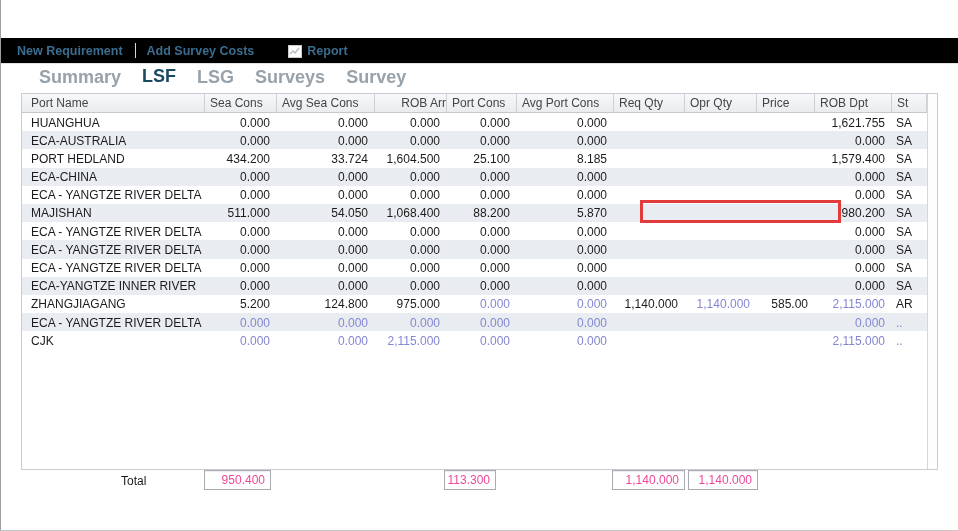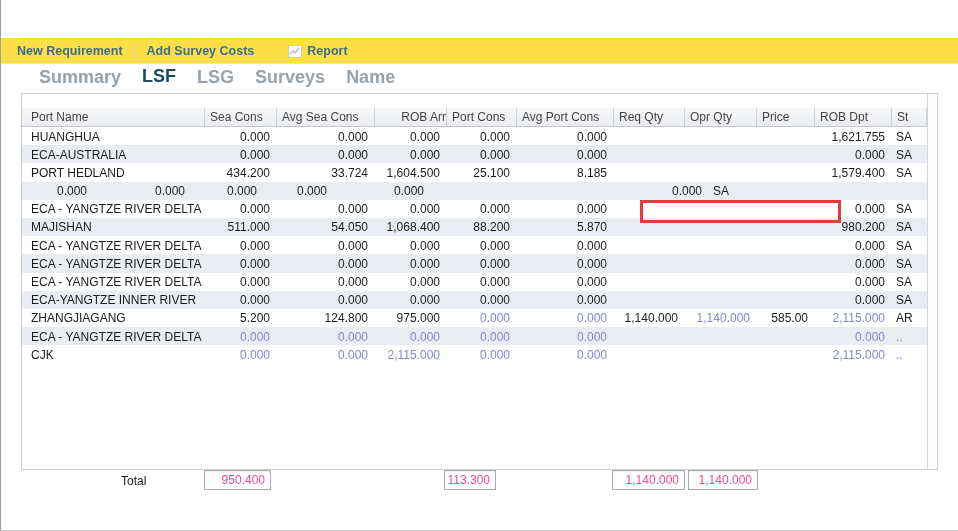--- a/index.html
+++ b/index.html
@@ -15,42 +15,42 @@
   .redacted { position:absolute; left:110px; top:6px; width:222px; height:26px;
               background:#2e353c; border-radius:3px; filter:blur(3px); }
   .winbtn { position:absolute; top:0; width:34px; height:38px; color:#fff;
             display:flex; align-items:center; justify-content:center;
             font-size:14px; font-weight:bold; cursor:pointer; }
   .btn-min { left:870px; }
   .btn-close { left:921px; font-size:13px; }
 
   
   .toolbar { position:absolute; left:0; top:38px; width:958px; height:26px;
-             background:#fde047; border-bottom:1px solid #e2e2e2;
+             background:#000000; border-bottom:1px solid #e2e2e2;
              display:flex; align-items:center; }
   .toollink { color:#3b6d8f; font-size:12.5px; font-weight:bold; cursor:pointer; white-space:nowrap; }
   .tl-new { margin-left:16px; }
   .tsep { width:1px; height:15px; background:#d6d6d6; margin:0 11px 0 12px; }
   .tl-survey { margin-right:34px; }
   .report-icon { width:14px; height:13px; border:1px solid #c7ccd1; background:#fbfcfd;
                  display:inline-block; margin-right:5px; position:relative; top:1px; }
   .report-icon svg { display:block; }
 
   
   .tabbar { position:absolute; left:0; top:64px; width:958px; height:29px; background:#fff;
             display:flex; align-items:center; padding-left:35px; }
   .tab { font-size:18px; font-weight:bold; color:#98a2aa; margin-right:15px;
          padding:0 3px 6px 3px; cursor:pointer; position:relative; top:2px; white-space:nowrap; }
   .tab.active { color:#1a4a61; border-bottom:3px solid #1d4e66; }
 
   
   .grid { position:absolute; left:20px; top:93px; width:917px; height:377px;
           border:1px solid #c9cdd1; background:#fff; overflow:hidden; }
   .ghead { display:flex; height:19px; width:905px;
-           background:linear-gradient(#f7f8f9,#e9ebee);margin-top:14px; }
+           background:linear-gradient(#f7f8f9,#e9ebee); }
   .hcell { font-size:12px; color:#444; border-right:1px solid #cdd1d5;
            border-bottom:1px solid #c4c8cc; padding:2px 0 0 5px;
            white-space:nowrap; overflow:hidden; }
   .hcell.first { padding-left:9px; }
   .hfill { position:absolute; left:905px; top:0; width:12px; height:19px;
            background:linear-gradient(#f7f8f9,#e9ebee); border-bottom:1px solid #c4c8cc; }
   .gutter { position:absolute; left:905px; top:0; bottom:0; width:12px;
             border-left:1px solid #d3d7db; background:#fdfdfd; }
   .grow { display:flex; height:18.2px; width:905px; }
   .grow.stripe { background:#e9edf1; }
@@ -97,21 +97,21 @@
         </svg>
     </span>
     <span class="toollink">Report</span>
   </div>
 
   <div class="tabbar">
     <span class="tab">Summary</span>
     <span class="tab active">LSF</span>
     <span class="tab">LSG</span>
     <span class="tab">Surveys</span>
-    <span class="tab">Name</span>
+    <span class="tab">Survey</span>
   </div>
 
   <div class="grid">
     <div class="ghead" id="ghead">
         <div class="hcell w0 first">Port Name</div>
         <div class="hcell w1">Sea Cons</div>
         <div class="hcell w2">Avg Sea Cons</div>
         <div class="hcell w3">ROB Arr</div>
         <div class="hcell w4">Port Cons</div>
         <div class="hcell w5">Avg Port Cons</div>
@@ -156,20 +156,21 @@
           <div class="cell num w3">1,604.500</div>
           <div class="cell num w4">25.100</div>
           <div class="cell num w5">8.185</div>
           <div class="cell num w6"></div>
           <div class="cell num w7"></div>
           <div class="cell num w8"></div>
           <div class="cell num w9">1,579.400</div>
           <div class="cell st w10">SA</div>
         </div>
         <div class="grow stripe">
+          <div class="cell port w0">ECA-CHINA</div>
           <div class="cell num w1">0.000</div>
           <div class="cell num w2">0.000</div>
           <div class="cell num w3">0.000</div>
           <div class="cell num w4">0.000</div>
           <div class="cell num w5">0.000</div>
           <div class="cell num w6"></div>
           <div class="cell num w7"></div>
           <div class="cell num w8"></div>
           <div class="cell num w9">0.000</div>
           <div class="cell st w10">SA</div>

